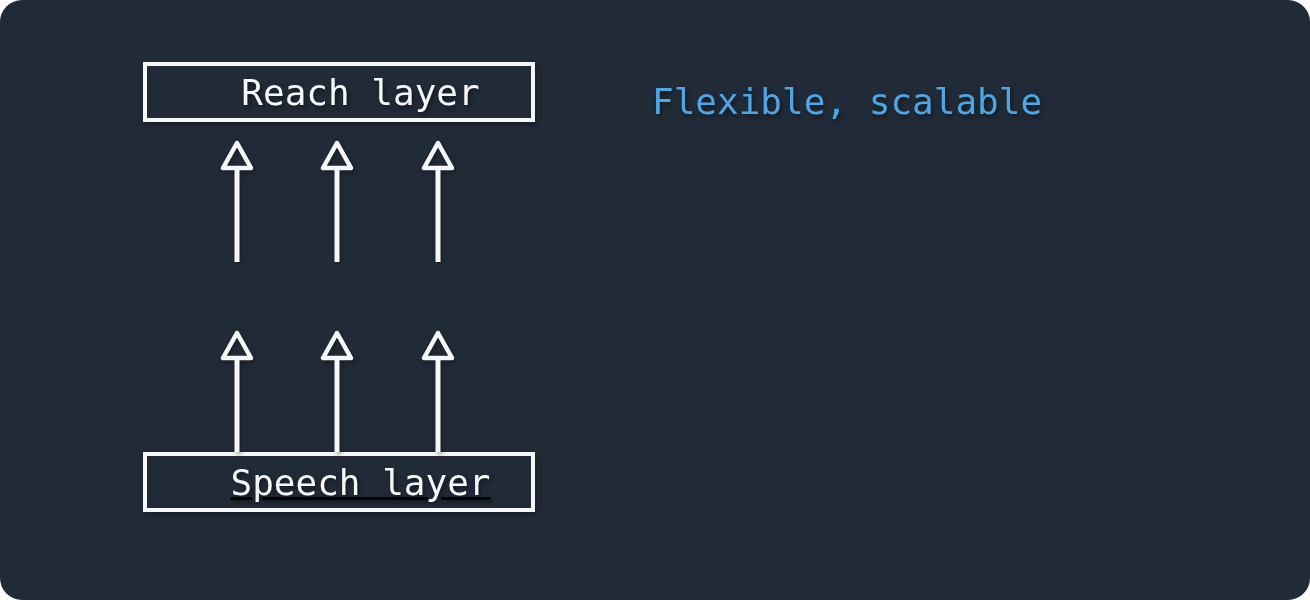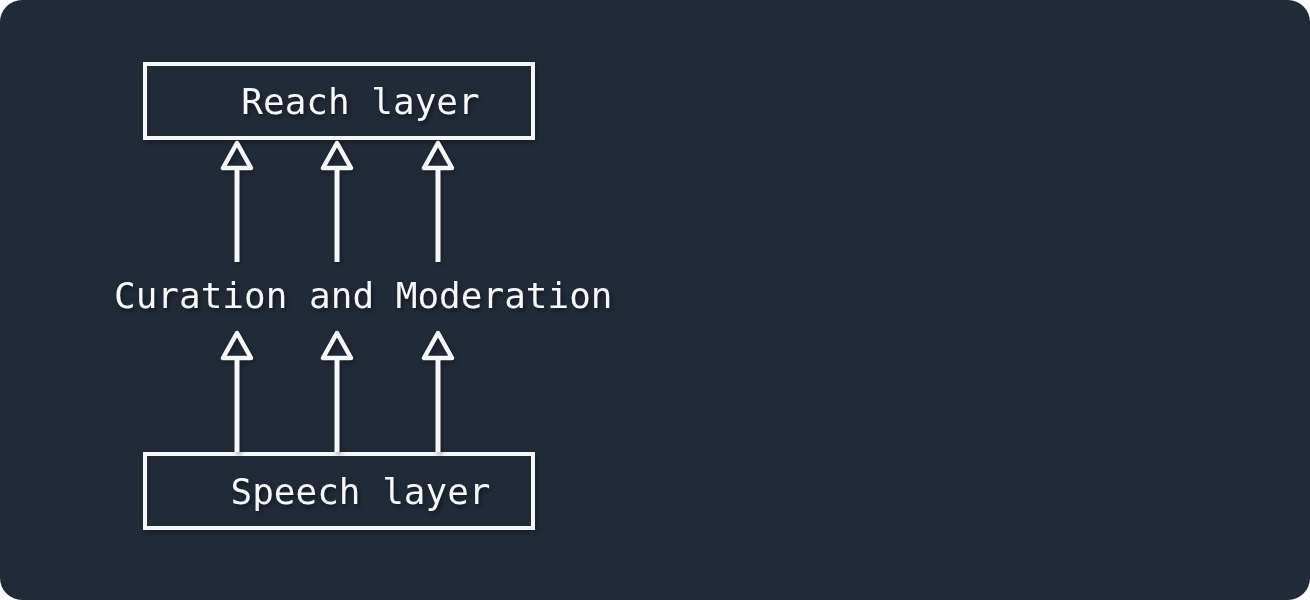--- a/index.html
+++ b/index.html
@@ -19,30 +19,30 @@
     width: 1310px;
     height: 600px;
     background: var(--background);
     border-radius: 22px;
     overflow: hidden;
   }
   .layer-box {
     position: absolute;
     left: 143px;
     width: 392px;
-    height: 78px;
+    height: 60px;
     border: 4px solid var(--foreground);
     display: flex;
     align-items: center;
     justify-content: center;
     box-shadow: 2px 3px 5px rgba(0,0,0,0.30);
     padding-left: 43px;
   }
   .layer-box.reach { top: 62px; }
-  .layer-box.speech { top: 452px; }
+  .layer-box.speech { top: 452px; text-decoration: underline; }
   .box-label {
     color: var(--foreground);
     font-size: 36px;
     white-space: nowrap;
     text-shadow: 2px 3px 4px rgba(0,0,0,0.45);
   }
   .middle-label {
     position: absolute;
     left: 114px;
     top: 271px;
@@ -90,22 +90,22 @@
 </style>
 </head>
 <body>
 
 <div class="canvas">
 
   <div class="layer-box reach">
     <span class="box-label">Reach layer</span>
   </div>
 
+  <div class="annotation top">Flexible, scalable</div>
 
-  <div class="middle-label">Curation and Moderation</div>
 
   <div class="layer-box speech">
     <span class="box-label">Speech layer</span>
   </div>
 
 
   <svg class="arrows" viewBox="0 0 1310 600" xmlns="http://www.w3.org/2000/svg">
 
     <g>
       <line class="arrow-shaft" x1="237" y1="262" x2="237" y2="168"></line>

